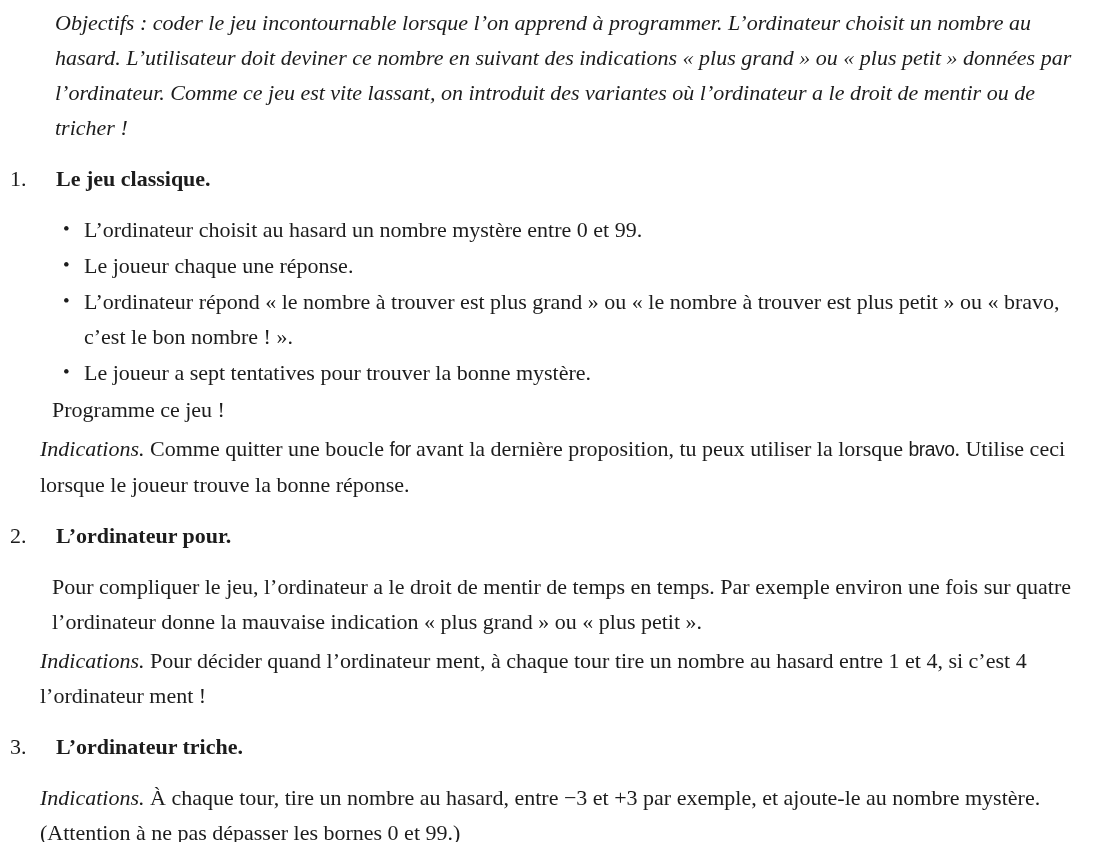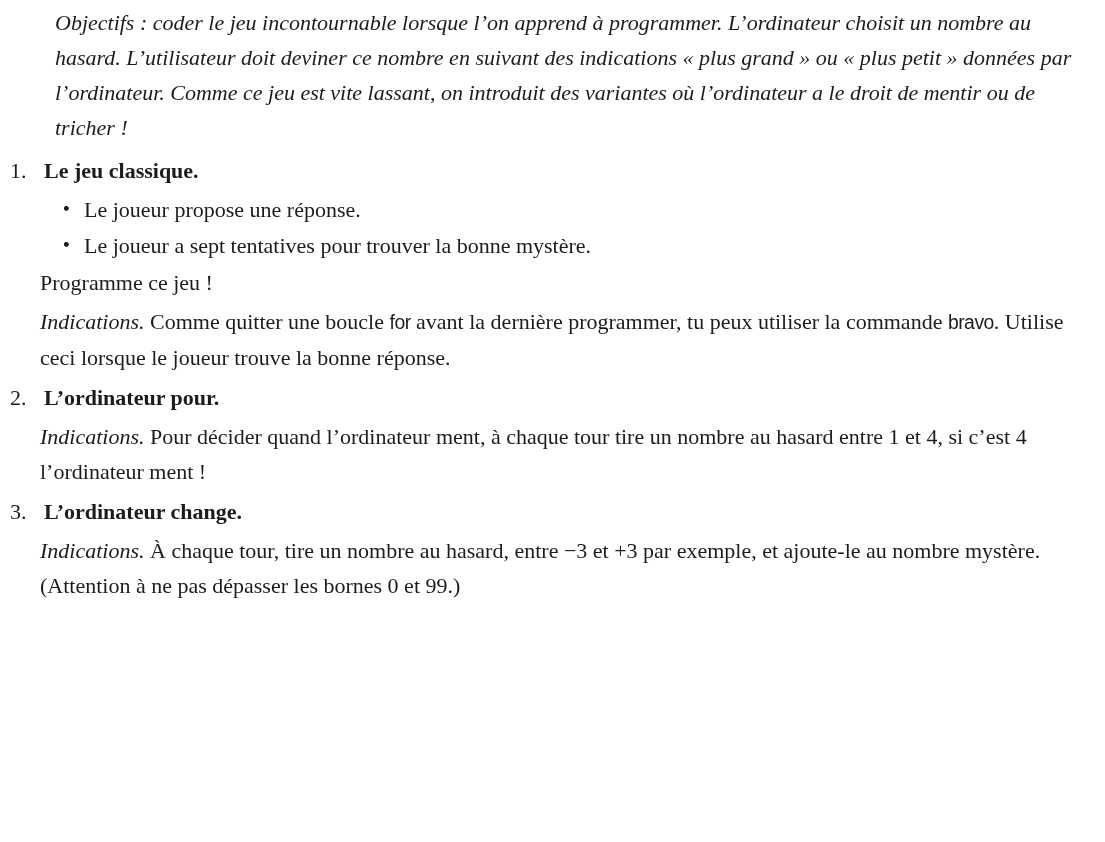--- a/index.html
+++ b/index.html
@@ -34,21 +34,21 @@
     padding-right: 10px;
   }
   .section-number {
     position: absolute;
     left: 10px;
     top: 0;
     font-weight: normal;
   }
   .section-title {
     font-weight: bold;
-    margin: 4px;
+    margin: 16px;
   }
 
   
   .bullet-list {
     margin: 0;
     padding: 0;
     list-style: none;
   }
   .bullet-item {
     position: relative;
@@ -56,21 +56,21 @@
     margin-top: 1px;
   }
   .bullet-marker {
     position: absolute;
     left: 23px;
     top: -1px;
     font-size: 19px;
   }
 
   .para {
-    margin: 2px 0 0 0;
+    margin: 2px 0 0 12px;
   }
   .indications {
     margin: 4px 0 0 0;
   }
   .indications-label {
     font-style: italic;
   }
   .code {
     font-family: Liberation Sans, sans-serif;
     font-size: 0.88em;
@@ -83,42 +83,45 @@
 <div class="page">
 
   <p class="intro">Objectifs&nbsp;: coder le jeu incontournable lorsque l’on apprend à programmer. L’ordinateur choisit un nombre au hasard. L’utilisateur doit deviner ce nombre en suivant des indications «&nbsp;plus grand&nbsp;» ou «&nbsp;plus petit&nbsp;» données par l’ordinateur. Comme ce jeu est vite lassant, on introduit des variantes où l’ordinateur a le droit de mentir ou de tricher&nbsp;!</p>
 
   <div class="section">
     <span class="section-number">1.</span>
     <p class="section-title">Le jeu classique.</p>
     <ul class="bullet-list">
       <li class="bullet-item">
         <span class="bullet-marker">•</span>
+        <span>L’ordinateur choisit au hasard un nombre mystère entre 0 et 99.</span>
       </li>
       <li class="bullet-item">
         <span class="bullet-marker">•</span>
-        <span>Le joueur propose une réponse.</span>
+        <span>Le joueur chaque une réponse.</span>
       </li>
       <li class="bullet-item">
         <span class="bullet-marker">•</span>
+        <span>L’ordinateur répond «&nbsp;le nombre à trouver est plus grand&nbsp;» ou «&nbsp;le nombre à trouver est plus petit&nbsp;» ou «&nbsp;bravo, c’est le bon nombre&nbsp;!&nbsp;».</span>
       </li>
       <li class="bullet-item">
         <span class="bullet-marker">•</span>
         <span>Le joueur a sept tentatives pour trouver la bonne mystère.</span>
       </li>
     </ul>
     <p class="para">Programme ce jeu&nbsp;!</p>
-    <p class="indications"><span class="indications-label">Indications.</span><span> Comme quitter une boucle </span><span class="code">for</span><span> avant la dernière programmer, tu peux utiliser la commande </span><span class="code">bravo</span><span>. Utilise ceci lorsque le joueur trouve la bonne réponse.</span></p>
+    <p class="indications"><span class="indications-label">Indications.</span><span> Comme quitter une boucle </span><span class="code">for</span><span> avant la dernière proposition, tu peux utiliser la lorsque </span><span class="code">bravo</span><span>. Utilise ceci lorsque le joueur trouve la bonne réponse.</span></p>
   </div>
 
   <div class="section">
     <span class="section-number">2.</span>
     <p class="section-title">L’ordinateur pour.</p>
+    <p class="para">Pour compliquer le jeu, l’ordinateur a le droit de mentir de temps en temps. Par exemple environ une fois sur quatre l’ordinateur donne la mauvaise indication «&nbsp;plus grand&nbsp;» ou «&nbsp;plus petit&nbsp;».</p>
     <p class="indications"><span class="indications-label">Indications.</span><span> Pour décider quand l’ordinateur ment, à chaque tour tire un nombre au hasard entre 1 et 4, si c’est 4 l’ordinateur ment&nbsp;!</span></p>
   </div>
 
   <div class="section">
     <span class="section-number">3.</span>
-    <p class="section-title">L’ordinateur change.</p>
+    <p class="section-title">L’ordinateur triche.</p>
     <p class="indications"><span class="indications-label">Indications.</span><span> À chaque tour, tire un nombre au hasard, entre −3 et +3 par exemple, et ajoute-le au nombre mystère. (Attention à ne pas dépasser les bornes 0 et 99.)</span></p>
   </div>
 
 </div>
 
 </body></html>

